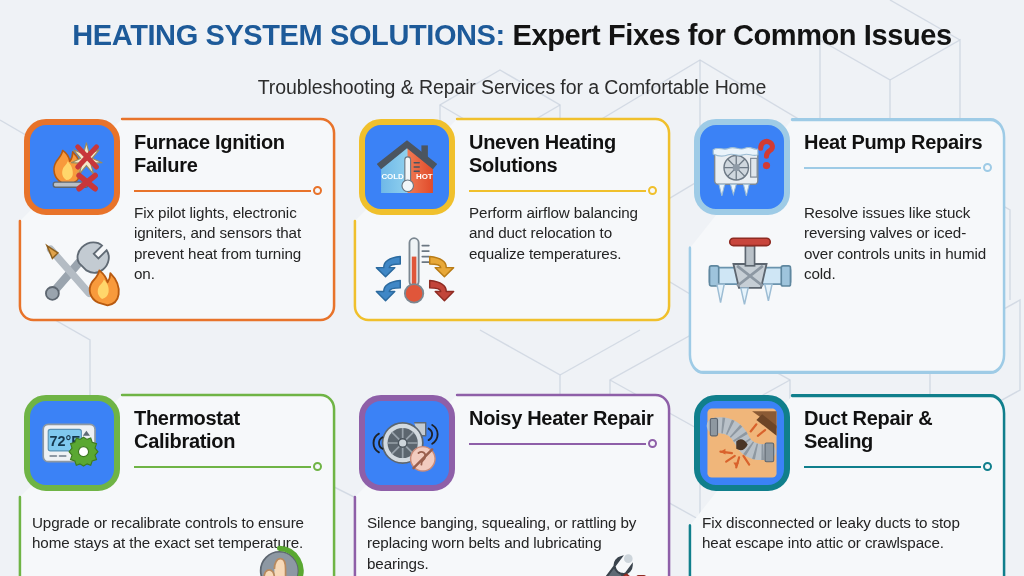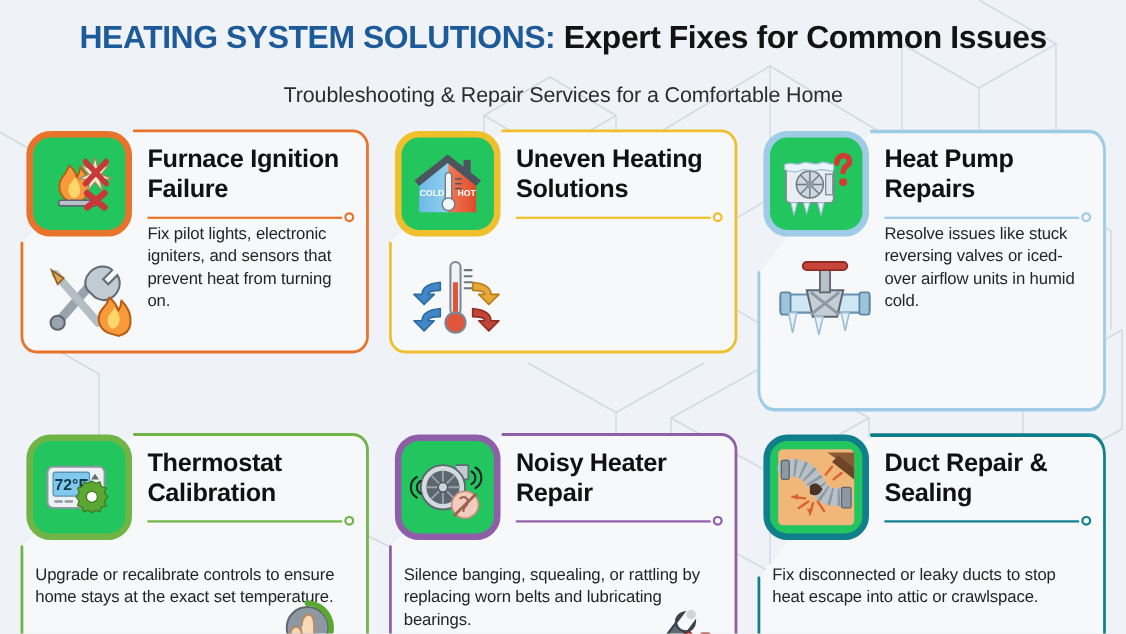--- a/index.html
+++ b/index.html
@@ -84,39 +84,39 @@
 
   
   .icon-chip {
     position: absolute;
     left: 6px;
     top: 2px;
     width: 96px;
     height: 96px;
     border-radius: 22px;
     border: 6px solid #000;
-    background: #22c55e;
+    background: #3b82f6;
     display: flex;
     align-items: center;
     justify-content: center;
     z-index: 3;
     overflow: hidden;
   }
   .icon-chip svg { width: 72px; height: 72px; display: block; }
 
   
   .card-head {
     position: absolute;
     left: 116px;
     top: 14px;
     right: 14px;
     z-index: 2;
   }
   .card-title {
-    font-size: 23px;
+    font-size: 20px;
     font-weight: 700;
     color: #111;
     line-height: 1.16;
     letter-spacing: -.3px;
   }
   .rule {
     position: relative;
     margin-top: 9px;
     height: 10px;
   }
@@ -263,20 +263,21 @@
         <text x="74" y="66" font-family="Liberation Sans, sans-serif" font-size="11" font-weight="700" fill="#ffffff" text-anchor="middle">HOT</text>
       </svg>
      </div>
      <div class="card-head">
         <div class="card-title">Uneven Heating Solutions</div>
         <div class="rule">
           <span class="bar" style="background:#f0c02c"></span>
           <span class="knob" style="border-color:#f0c02c"></span>
         </div>
      </div>
+     <div class="card-body">Perform airflow balancing and duct relocation to equalize temperatures.</div>
      <div class="deco left">
       <svg viewBox="0 0 100 90">
         <rect x="44" y="10" width="10" height="52" rx="5" fill="#eef3f6" stroke="#7b8791" stroke-width="2"></rect>
         <rect x="46.5" y="30" width="5" height="34" fill="#e0563a"></rect>
         <circle cx="49" cy="70" r="10" fill="#e0563a" stroke="#7b8791" stroke-width="2"></circle>
         <g stroke="#6b7782" stroke-width="2" stroke-linecap="round">
             <path d="M58 18h7M58 24h7M58 30h7M58 36h7"></path>
           </g>
         <path d="M34 30 Q16 32 16 42 L8 42 L18 52 L28 42 L22 42 Q22 38 34 38 Z" fill="#3f87c6" stroke="#2b6a9f" stroke-width="1.6" stroke-linejoin="round"></path>
         <path d="M34 56 Q16 58 16 68 L8 68 L18 78 L28 68 L22 68 Q22 64 34 64 Z" fill="#3f87c6" stroke="#2b6a9f" stroke-width="1.6" stroke-linejoin="round"></path>
@@ -309,21 +310,21 @@
         <circle cx="84" cy="48" r="5" fill="#d23b34"></circle>
       </svg>
      </div>
      <div class="card-head">
         <div class="card-title">Heat Pump Repairs</div>
         <div class="rule">
           <span class="bar" style="background:#9ecbe6"></span>
           <span class="knob" style="border-color:#9ecbe6"></span>
         </div>
      </div>
-     <div class="card-body">Resolve issues like stuck reversing valves or iced-over airflow units in humid cold.</div>
+     <div class="card-body">Resolve issues like stuck reversing valves or iced-over controls units in humid cold.</div>
      <div class="deco left">
       <svg viewBox="0 0 100 90">
         <rect x="6" y="42" width="88" height="18" rx="3" fill="#cfe6f5" stroke="#6a93ad" stroke-width="2"></rect>
         <rect x="6" y="40" width="10" height="22" rx="2" fill="#9ec4dc" stroke="#5f879f" stroke-width="1.8"></rect>
         <rect x="84" y="40" width="10" height="22" rx="2" fill="#9ec4dc" stroke="#5f879f" stroke-width="1.8"></rect>
         <path d="M32 38 L68 38 L62 64 L38 64 Z" fill="#c6ced5" stroke="#5d6670" stroke-width="2"></path>
         <path d="M36 40 L64 62 M64 40 L36 62" stroke="#8d98a3" stroke-width="3"></path>
         <rect x="45" y="18" width="10" height="22" fill="#b9c1c8" stroke="#5d6670" stroke-width="1.8"></rect>
         <rect x="28" y="10" width="44" height="8" rx="4" fill="#c8453c" stroke="#8e2b22" stroke-width="1.8"></rect>
         <g fill="#e6f3fb" stroke="#9dbdd4" stroke-width="1.6">

